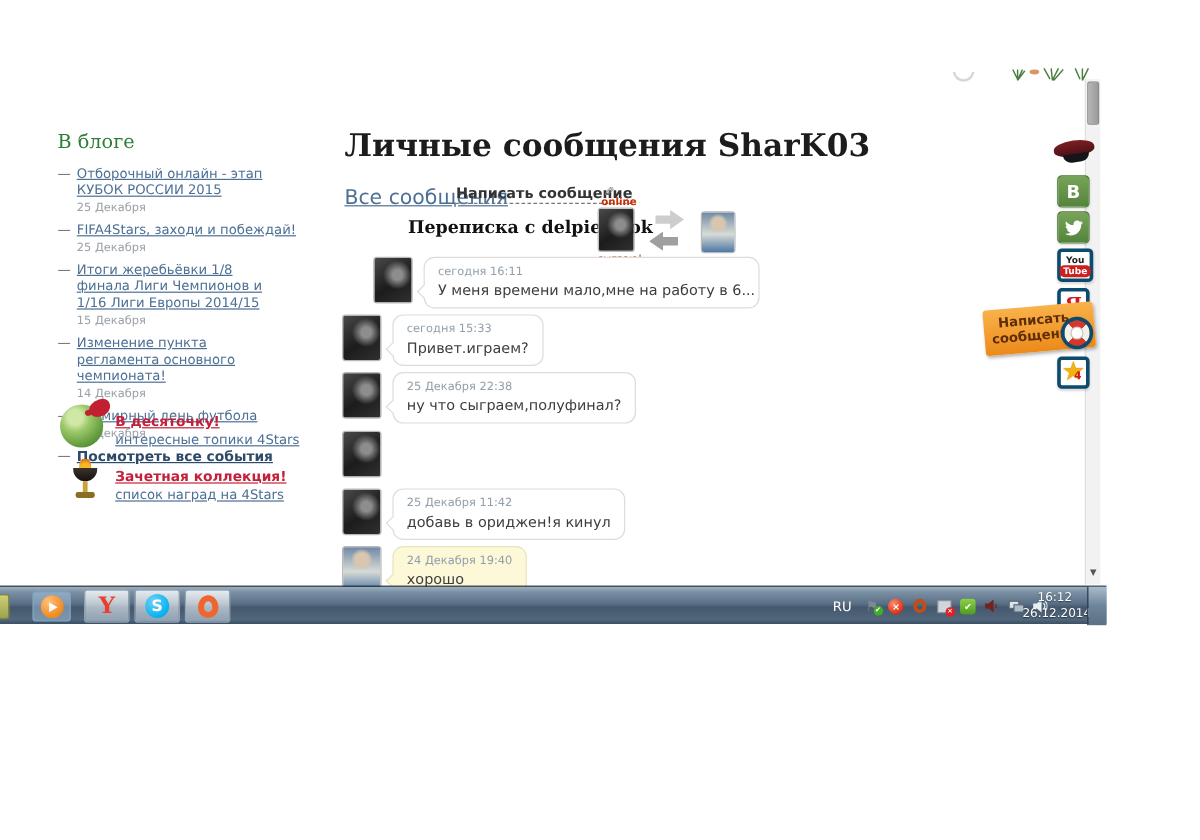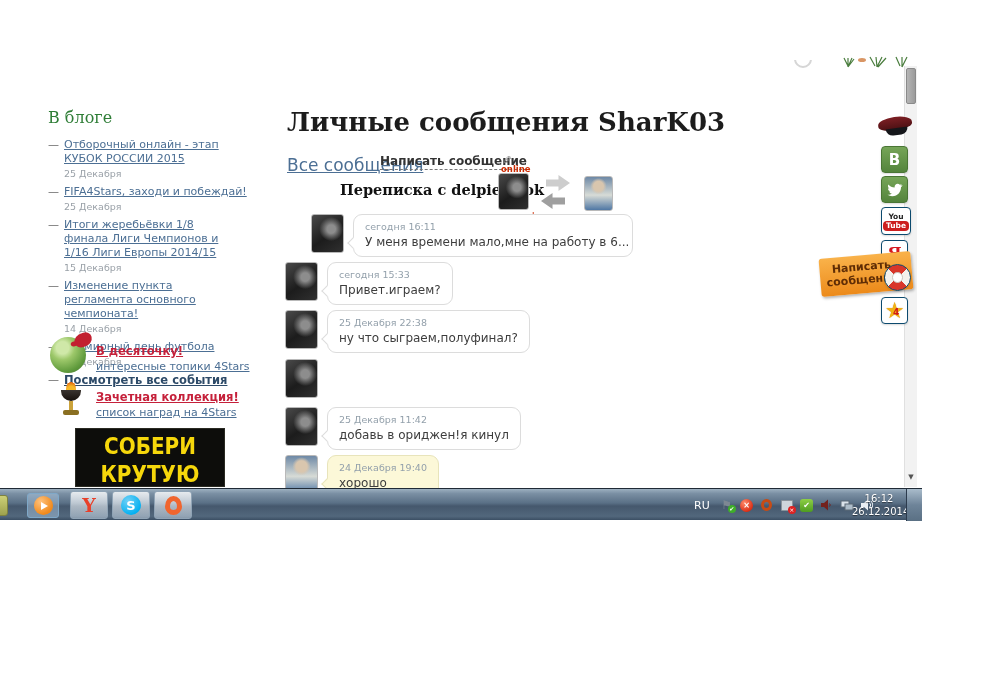--- a/index.html
+++ b/index.html
@@ -71,21 +71,21 @@
   .msg-av { width:33px; height:39px; flex:0 0 auto; }
   .bubble { margin-left:9px; background:#fff; border:1px solid #dcdcdc; border-radius:9px; padding:6px 11px 7px 11px; position:relative; max-width:280px; }
   .bubble .tail { position:absolute; left:-5px; bottom:9px; width:8px; height:8px; background:#fff;
     border-left:1px solid #dcdcdc; border-bottom:1px solid #dcdcdc; transform:rotate(45deg); }
   .bubble.own { background:#fcf8d8; border-color:#e8e4bb; }
   .bubble.own .tail { background:#fcf8d8; border-color:#e8e4bb; }
   .msg-time { font-size:9.5px; color:#93a0ab; margin-bottom:3px; white-space:nowrap; }
   .msg-text { font-size:12px; color:#3d3d3d; white-space:nowrap; }
 
   
-  .rail-btn { position:absolute; left:881px; width:27px; height:27px; background:#fff; border:1px solid #0c4a6e; border-radius:4px;
+  .rail-btn { position:absolute; left:881px; width:27px; height:27px; background:#fff; border:3px solid #0c4a6e; border-radius:4px;
     display:flex; align-items:center; justify-content:center; box-shadow:0 1px 2px rgba(0,0,0,.15); }
   .cap { left:878px; top:117px; width:36px; height:24px; border:none; background:transparent; box-shadow:none; display:block; }
   .cap .top { width:34px; height:13px; background:linear-gradient(#7d1f24,#4a1013); border-radius:50% 50% 40% 40%; transform:rotate(-8deg); }
   .cap .visor { width:22px; height:7px; background:#15161a; border-radius:0 0 10px 10px; margin:-2px 0 0 8px; transform:rotate(-8deg); }
   .sq-green { background:linear-gradient(#76a558,#54843c); border:1px solid #4a7635; color:#fff; }
   .vk-btn { top:146px; font-weight:bold; font-size:15px; }
   .tw-btn { top:176px; }
   .yt-btn { top:207px; width:30px; height:28px; flex-direction:column; gap:0; padding-top:2px; }
   .yt-you { font-size:7.5px; font-weight:bold; color:#222; line-height:7px; }
   .yt-tube { font-size:7.5px; font-weight:bold; color:#fff; background:#cc1f1f; border-radius:4px; padding:1px 3px; line-height:8px; margin-top:1px; }
@@ -206,24 +206,20 @@
         <div class="bowl"></div>
         <div class="stem"></div>
         <div class="base"></div>
     </div>
     <div class="promo-texts">
       <a class="promo-title">Зачетная коллекция!</a>
       <a class="promo-sub">список наград на 4Stars</a>
     </div>
   </div>
 
-  <div class="abs banner">
-    <div class="l1">СОБЕРИ КРУТУЮ</div>
-    <div class="l2">КОМАНДУ</div>
-  </div>
 
   <h1 class="abs page-title">Личные сообщения SharK03</h1>
 
   <a class="abs tab-all">Все сообщения</a>
   <a class="abs tab-write">Написать сообщение</a>
   <span class="pencil">✎</span>
 
   <div class="abs conv-title">Переписка с delpiero-ok</div>
   <span class="abs status-online">online</span>
   <div class="abs avatar av-dark peer-av"></div>

